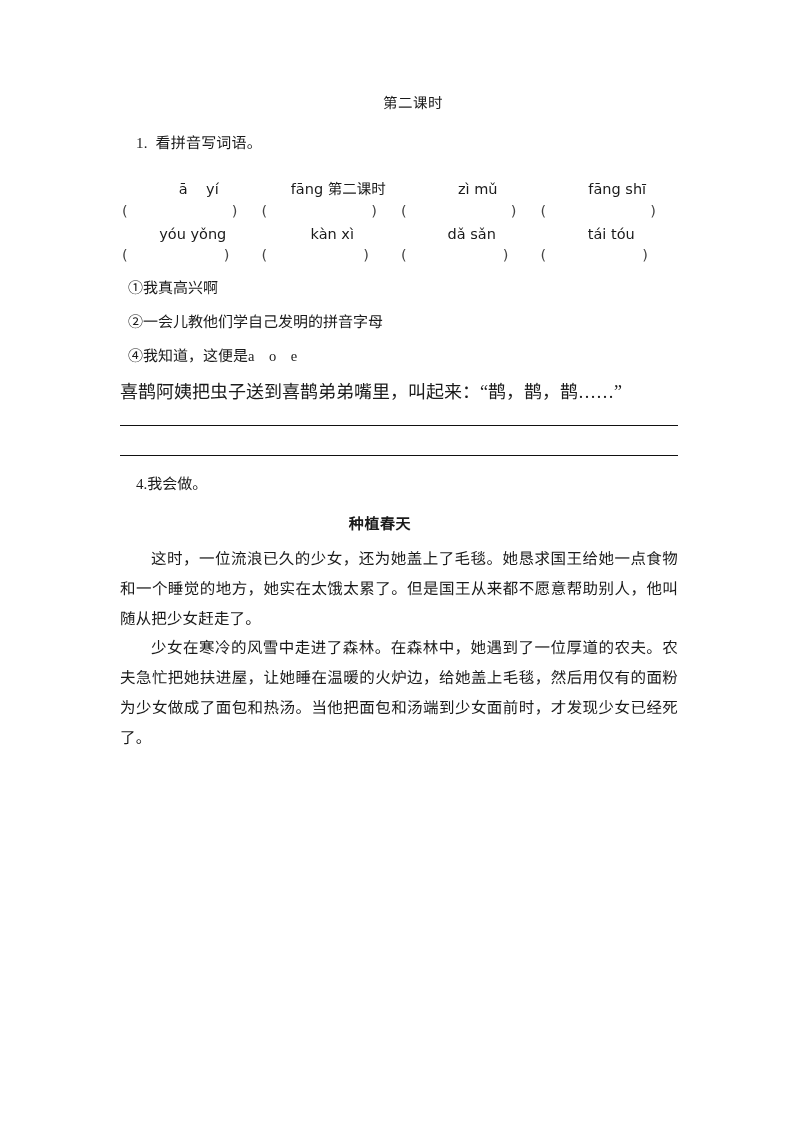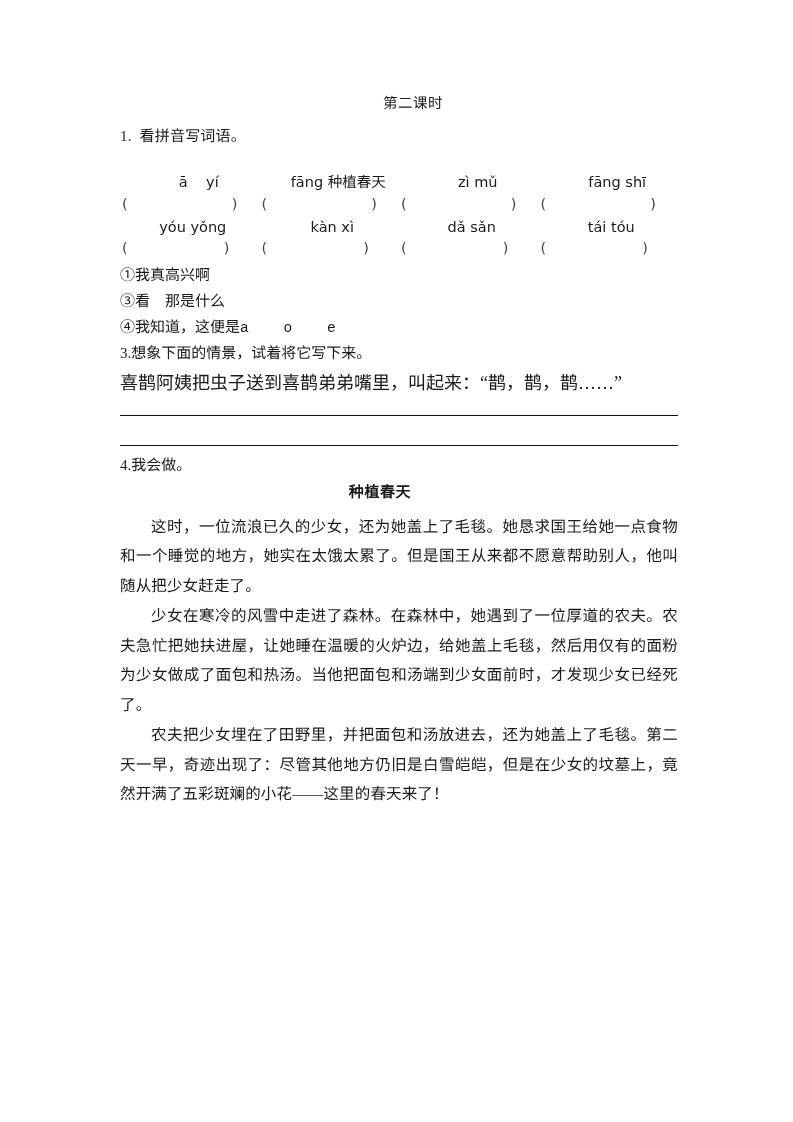--- a/index.html
+++ b/index.html
@@ -38,21 +38,21 @@
     font-size: 14.5px;
     line-height: 1.6;
     letter-spacing: 0.5px;
     margin: 0 0 9px 0;
     padding-left: 28px;
   }
 
   .q-line {
     font-size: 15px;
     line-height: 1.62;
-    margin: 0;
+    margin: 16px;
     white-space: pre;
   }
   .q-line.item1 {
     letter-spacing: 0.2px;
   }
 
   
   .pinyin-block {
     margin: 23px 0 2px 0;
   }
@@ -86,25 +86,25 @@
     box-sizing: border-box;
   }
   .bracket-row .cell .par { display: inline-block; }
   .bracket-row.b1 .cell { padding-right: 22px; }
   .bracket-row.b2 .cell { padding-right: 30px; }
 
   
   .sub-item {
     font-size: 15px;
     line-height: 1.74;
-    margin: 0;
+    margin: 8px;
     white-space: pre;
   }
   .sub-item .latin {
-    font-family: Liberation Mono, monospace;
+    font-family: Liberation Serif, serif;
     font-size: 14.5px;
   }
 
   
   .example-line {
     font-size: 18px;
     line-height: 1.7;
     margin: 2px 0 0 0;
     white-space: pre;
   }
@@ -147,21 +147,21 @@
 <div class="page">
   <div class="content">
 
     <div class="lesson-title">第二课时</div>
 
     <p class="q-line item1">1.  看拼音写词语。</p>
 
     <div class="pinyin-block">
       <div class="pinyin-row row-a">
         <span class="cell">ā    yí</span>
-        <span class="cell">fāng 种植春天</span>
+        <span class="cell">fāng 第二课时</span>
         <span class="cell">zì mǔ</span>
         <span class="cell">fāng shī</span>
       </div>
       <div class="bracket-row b1">
         <span class="cell">
           <span class="par">(</span>
           <span class="par">)</span>
         </span>
         <span class="cell">
           <span class="par">(</span>
@@ -196,31 +196,29 @@
           <span class="par">)</span>
         </span>
         <span class="cell">
           <span class="par">(</span>
           <span class="par">)</span>
         </span>
       </div>
     </div>
 
     <p class="sub-item">①我真高兴啊</p>
-    <p class="sub-item">③看    那是什么</p>
+    <p class="sub-item">②一会儿教他们学自己发明的拼音字母</p>
     <p class="sub-item"><span>④我知道，这便是</span><span class="latin">a    o    e</span></p>
 
-    <p class="q-line">3.想象下面的情景，试着将它写下来。</p>
     <p class="example-line">喜鹊阿姨把虫子送到喜鹊弟弟嘴里，叫起来：“鹊，鹊，鹊……”</p>
 
     <div class="answer-rules">
       <hr class="rule">
       <hr class="rule second">
     </div>
 
     <p class="q-line">4.我会做。</p>
     <p class="story-title">种植春天</p>
     <p class="story-p">这时，一位流浪已久的少女，还为她盖上了毛毯。她恳求国王给她一点食物和一个睡觉的地方，她实在太饿太累了。但是国王从来都不愿意帮助别人，他叫随从把少女赶走了。</p>
     <p class="story-p">少女在寒冷的风雪中走进了森林。在森林中，她遇到了一位厚道的农夫。农夫急忙把她扶进屋，让她睡在温暖的火炉边，给她盖上毛毯，然后用仅有的面粉为少女做成了面包和热汤。当他把面包和汤端到少女面前时，才发现少女已经死了。</p>
-    <p class="story-p">农夫把少女埋在了田野里，并把面包和汤放进去，还为她盖上了毛毯。第二天一早，奇迹出现了：尽管其他地方仍旧是白雪皑皑，但是在少女的坟墓上，竟然开满了五彩斑斓的小花——这里的春天来了！</p>
 
   </div>
 </div>
 
 </body></html>

